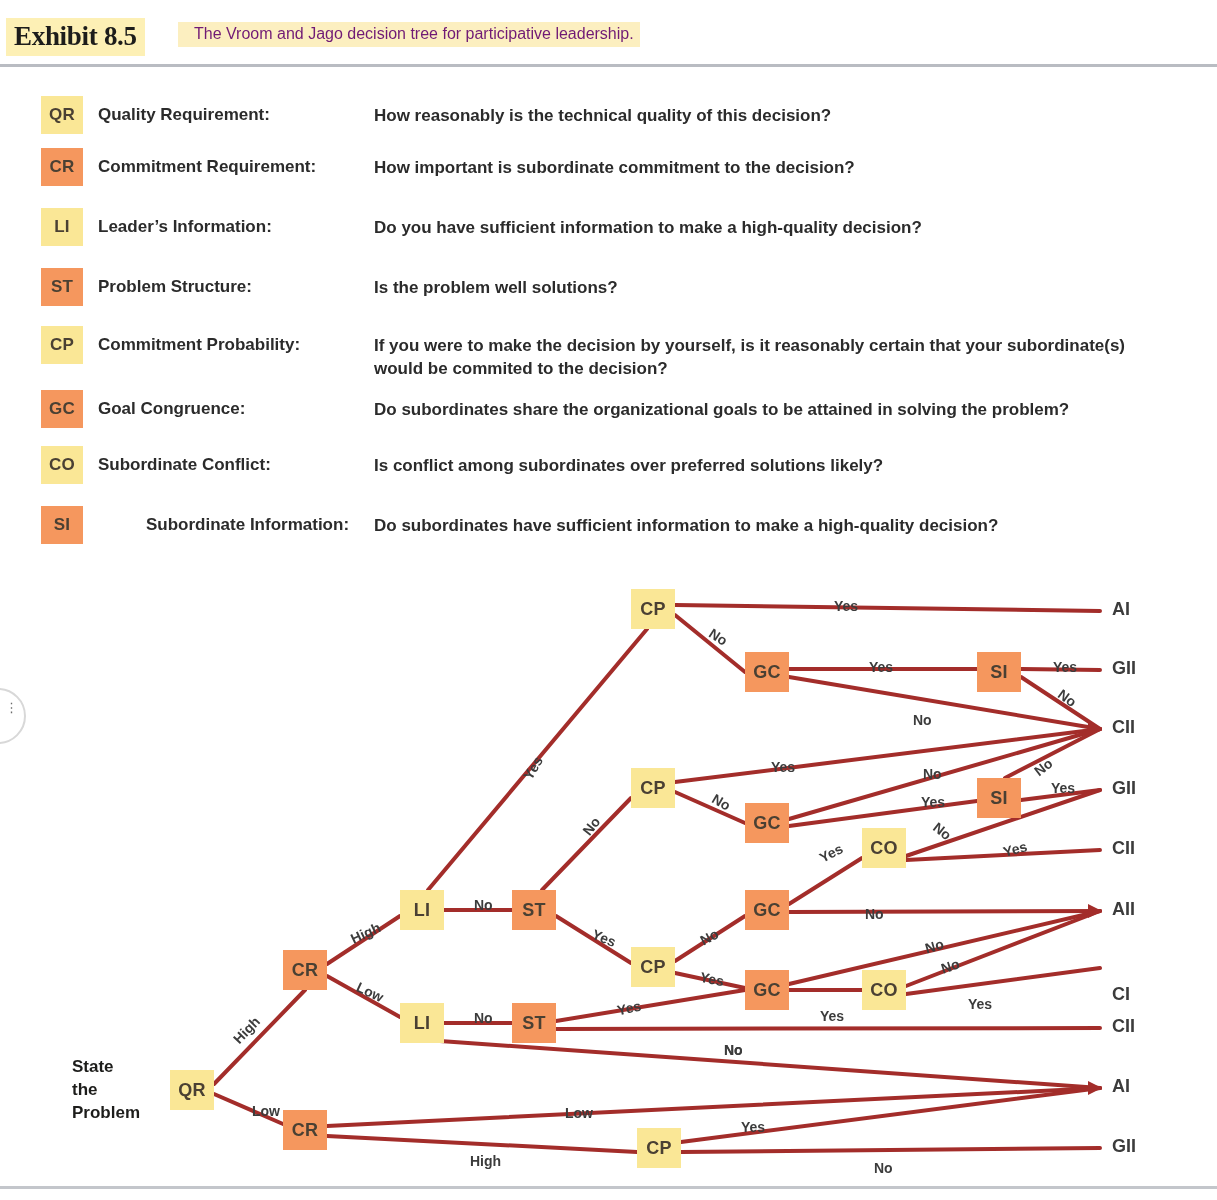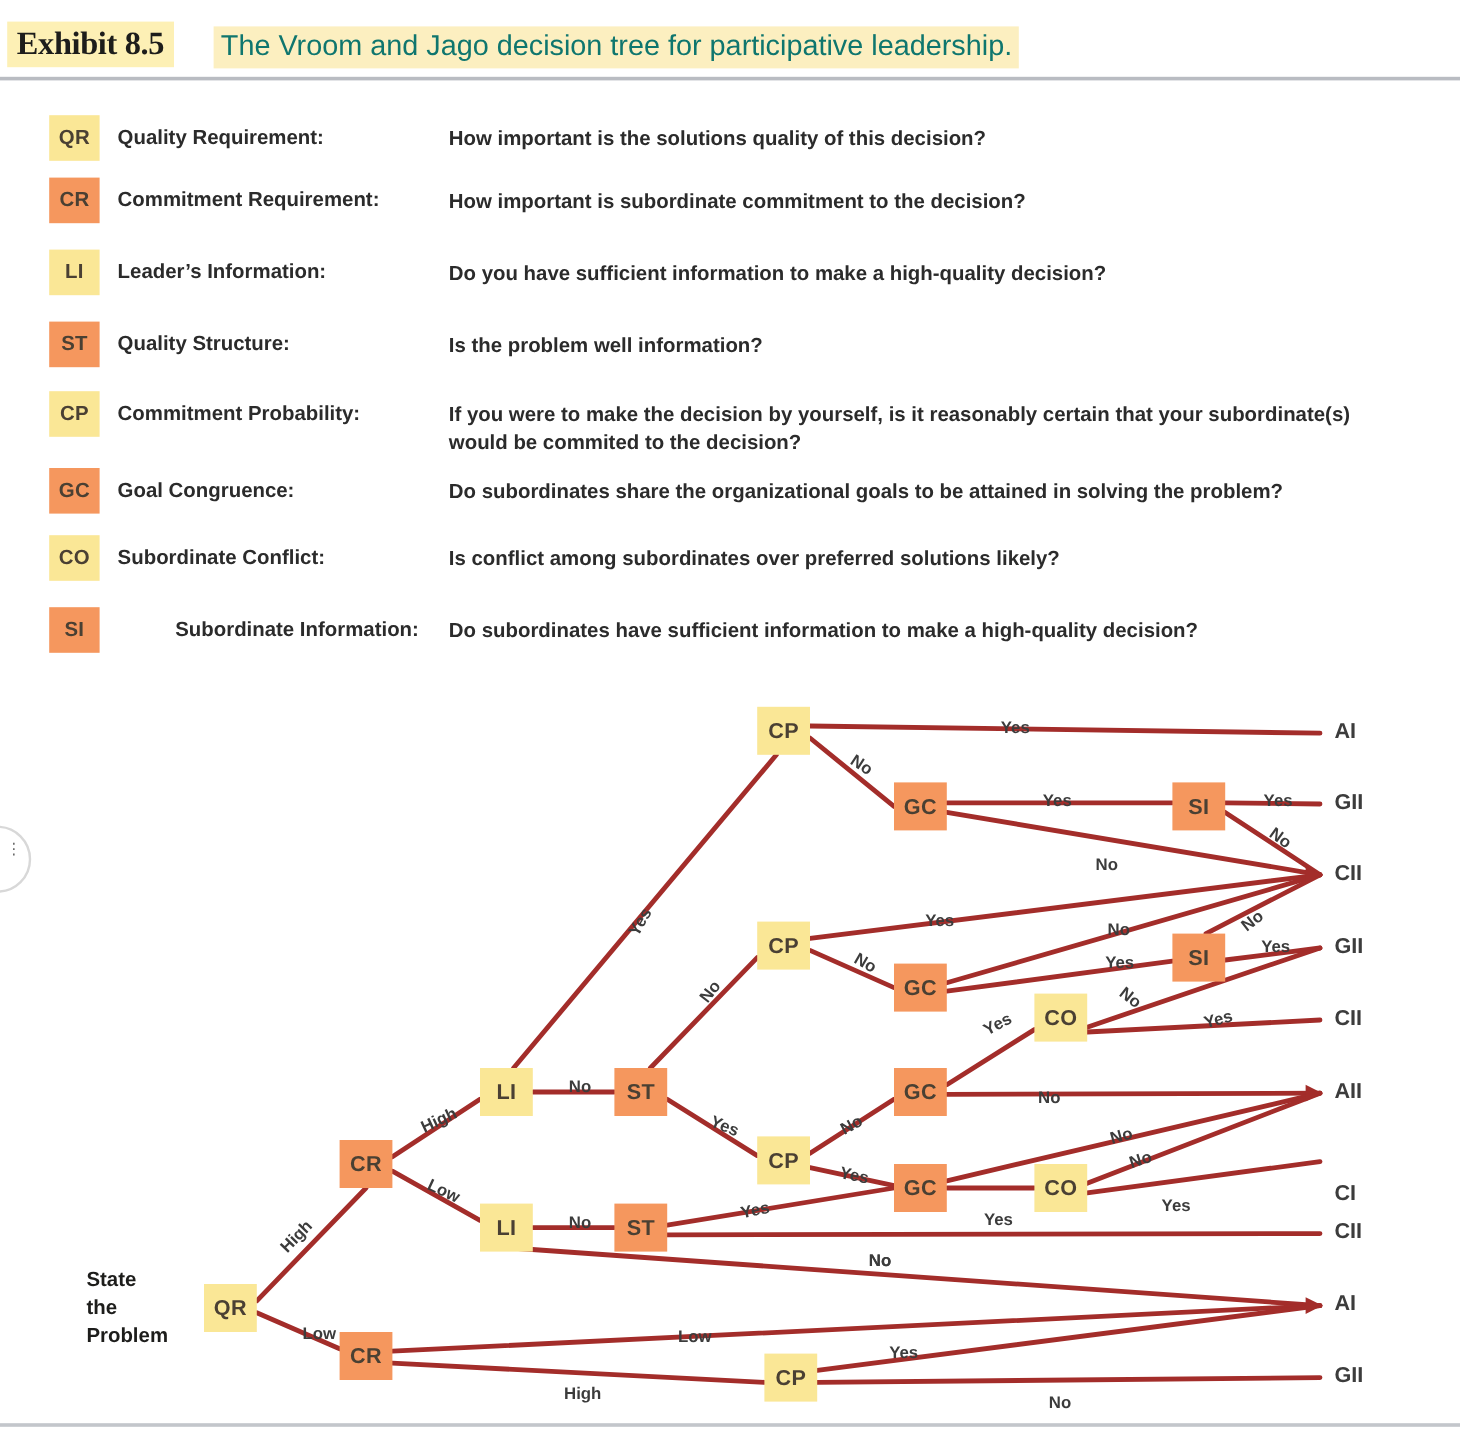--- a/index.html
+++ b/index.html
@@ -18,22 +18,22 @@
     position:absolute;left:6px;top:18px;
     background:#fdf0b5;
     padding:3px 8px 4px 8px;
     font-family:"Liberation Serif", serif;
     font-weight:bold;font-size:27px;color:#1d1d1b;
     letter-spacing:-0.3px;
   }
   #exhibit-caption{
     position:absolute;left:178px;top:22px;
     background:#fcefc0;
-    padding:3px 6px 4px 6px;
-    font-size:24px;color:#0f766e;
+    padding:3px 6px 4px 16px;
+    font-size:16px;color:#701a75;
     white-space:nowrap;
   }
   #header-rule{
     position:absolute;left:0;top:64px;width:1217px;height:3px;
     background:#b9bcc2;
   }
   #footer-rule{
     position:absolute;left:0;top:1186px;width:1217px;height:3px;
     background:#c3c6cb;
   }
@@ -108,36 +108,36 @@
   <div id="exhibit-badge">Exhibit 8.5</div>
   <div id="exhibit-caption">The Vroom and Jago decision tree for participative leadership.</div>
   <div id="header-rule"></div>
 </div>
 <div id="footer-rule"></div>
 
 <div id="legend">
     <div class="legend-row" style="top: 18px;">
       <div class="chip yellow" style="top: 0px;">QR</div>
       <div class="term" style="top: 9px;">Quality Requirement:</div>
-      <div class="desc" style="top: 9px;">How important is the solutions quality of this decision?</div>
+      <div class="desc" style="top: 9px;">How reasonably is the technical quality of this decision?</div>
     </div>
     <div class="legend-row" style="top: 70px;">
       <div class="chip orange" style="top: 0px;">CR</div>
       <div class="term" style="top: 9px;">Commitment Requirement:</div>
       <div class="desc" style="top: 9px;">How important is subordinate commitment to the decision?</div>
     </div>
     <div class="legend-row" style="top: 130px;">
       <div class="chip yellow" style="top: 0px;">LI</div>
       <div class="term" style="top: 9px;">Leader’s Information:</div>
       <div class="desc" style="top: 9px;">Do you have sufficient information to make a high-quality decision?</div>
     </div>
     <div class="legend-row" style="top: 190px;">
       <div class="chip orange" style="top: 0px;">ST</div>
-      <div class="term" style="top: 9px;">Quality Structure:</div>
-      <div class="desc" style="top: 9px;">Is the problem well information?</div>
+      <div class="term" style="top: 9px;">Problem Structure:</div>
+      <div class="desc" style="top: 9px;">Is the problem well solutions?</div>
     </div>
     <div class="legend-row" style="top: 248px;">
       <div class="chip yellow" style="top: 0px;">CP</div>
       <div class="term" style="top: 9px; text-align: right;">Commitment Probability:</div>
       <div class="desc" style="top: 9px;">If you were to make the decision by yourself, is it reasonably certain that your subordinate(s) would be commited to the decision?</div>
     </div>
     <div class="legend-row" style="top: 312px;">
       <div class="chip orange" style="top: 0px;">GC</div>
       <div class="term" style="top: 9px; text-align: center;">Goal Congruence:</div>
       <div class="desc" style="top: 9px;">Do subordinates share the organizational goals to be attained in solving the problem?</div>

